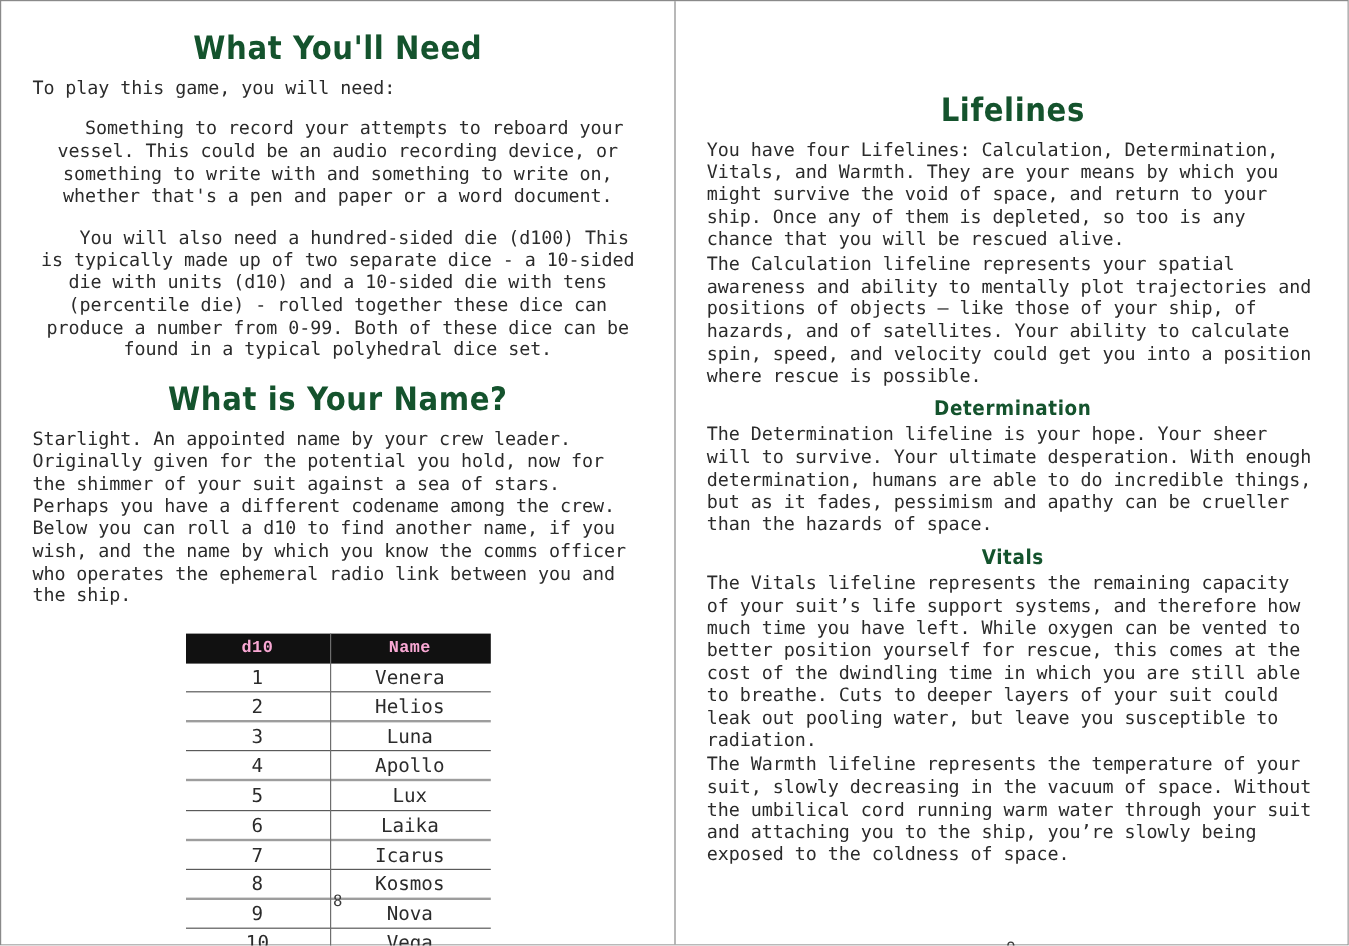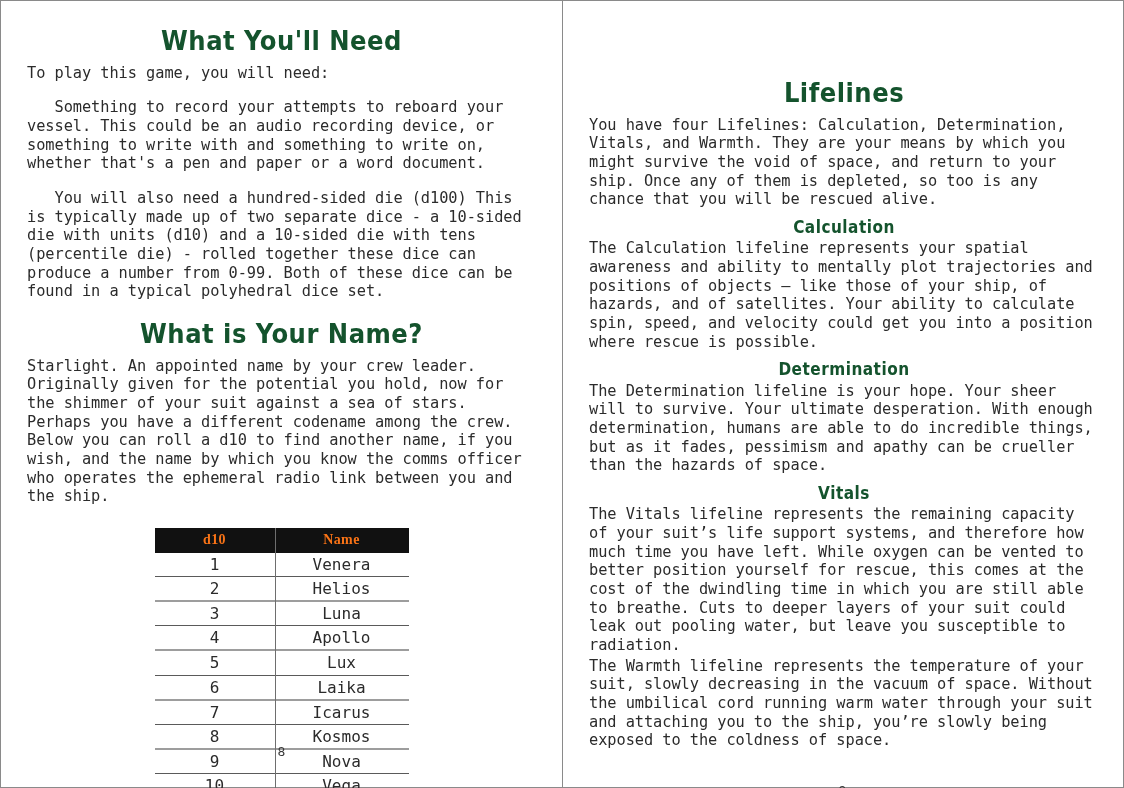--- a/index.html
+++ b/index.html
@@ -74,37 +74,37 @@
     margin: 0;
     font-size: 15.3px;
     line-height: 1.22;
     letter-spacing: -0.05px;
     color: #2b2b2b;
     white-space: pre-wrap;
   }
   p.body + p.body { margin-top: 1.05em; }
   .lead { margin-top: 8px !important; }
   .tight { margin-top: 2px !important; }
-  .indent { text-indent: 0; }
+  .indent { text-indent: 0; text-align: center; }
 
   
   .table-wrap {
     margin: 22px auto 0 auto;
     width: 254px;
     position: relative;
   }
   table.name-table {
     width: 254px;
     border-collapse: collapse;
     table-layout: fixed;
   }
   table.name-table th {
     background: #111111;
-    color: #f97316;
-    font-family: Liberation Serif, serif;
+    color: #f9a8d4;
+    font-family: Liberation Mono, monospace;
     font-weight: 700;
     font-size: 14px;
     letter-spacing: 0.4px;
     padding: 4px 0 5px 0;
     text-align: center;
     border: none;
   }
   table.name-table td {
     text-align: center;
     font-size: 16px;
@@ -221,21 +221,20 @@
 
     <div class="folio">8</div>
   </div>
 
   <div class="page page-right">
 
     <h1 class="display title-main title-right-1">Lifelines</h1>
 
     <p class="body lead">You have four Lifelines: Calculation, Determination, Vitals, and Warmth. They are your means by which you might survive the void of space, and return to your ship. Once any of them is depleted, so too is any chance that you will be rescued alive.</p>
 
-    <h2 class="display subhead">Calculation</h2>
     <p class="body tight">The Calculation lifeline represents your spatial awareness and ability to mentally plot trajectories and positions of objects — like those of your ship, of hazards, and of satellites. Your ability to calculate spin, speed, and velocity could get you into a position where rescue is possible.</p>
 
     <h2 class="display subhead">Determination</h2>
     <p class="body tight">The Determination lifeline is your hope. Your sheer will to survive. Your ultimate desperation. With enough determination, humans are able to do incredible things, but as it fades, pessimism and apathy can be crueller than the hazards of space.</p>
 
     <h2 class="display subhead">Vitals</h2>
     <p class="body tight">The Vitals lifeline represents the remaining capacity of your suit’s life support systems, and therefore how much time you have left. While oxygen can be vented to better position yourself for rescue, this comes at the cost of the dwindling time in which you are still able to breathe. Cuts to deeper layers of your suit could leak out pooling water, but leave you susceptible to radiation.</p>
 
     <p class="body tight">The Warmth lifeline represents the temperature of your suit, slowly decreasing in the vacuum of space. Without the umbilical cord running warm water through your suit and attaching you to the ship, you’re slowly being exposed to the coldness of space.</p>
 

